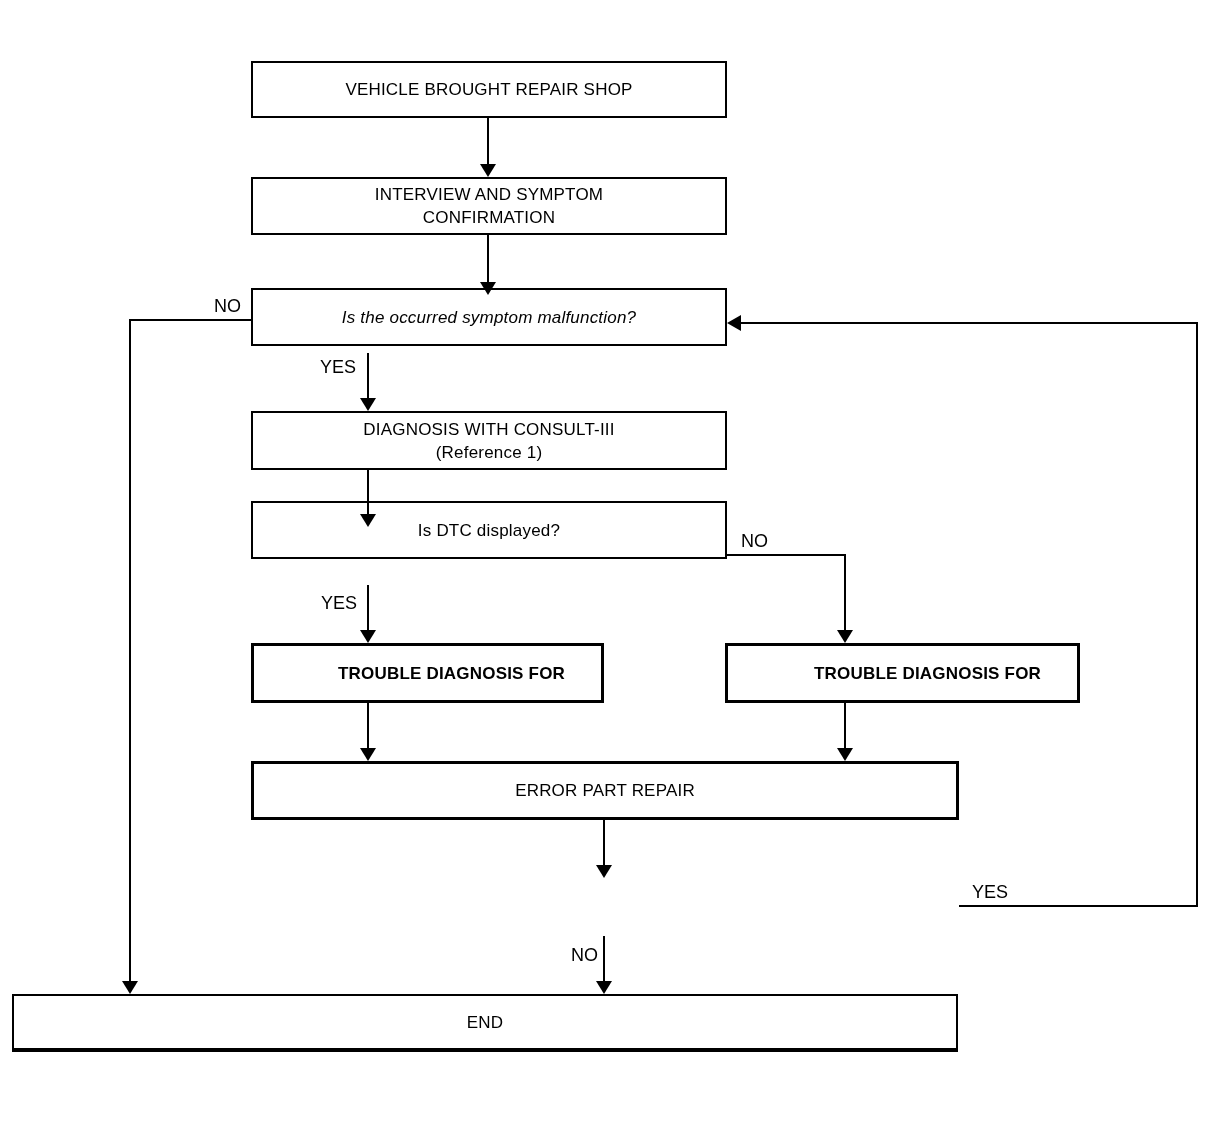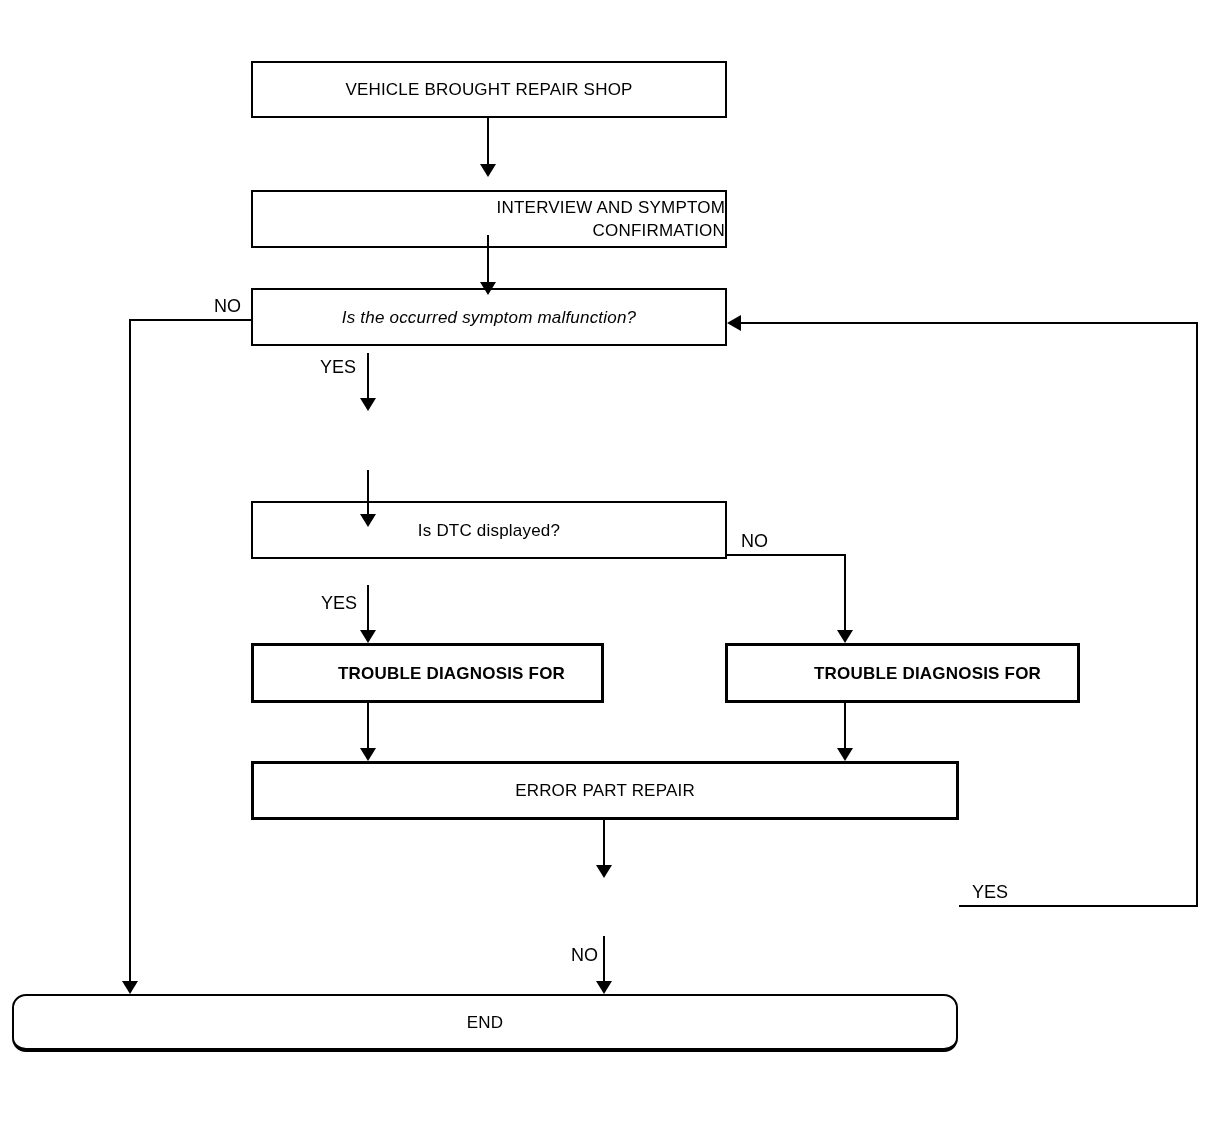--- a/index.html
+++ b/index.html
@@ -18,21 +18,21 @@
     background: #ffffff;
     display: flex;
     align-items: center;
     justify-content: center;
     text-align: center;
     font-size: 17px;
     line-height: 23px;
     letter-spacing: 0.2px;
   }
   .node.thick { border-width: 3px; }
-  .node.heavy-bottom { border-bottom-width: 4px; border-radius: 14px; }
+  .node.heavy-bottom { border-bottom-width: 4px; }
   .node .txt { width: 100%; }
   .node .txt-left { text-align: center; font-weight: bold; }
   .hline, .vline { position: absolute; background: #000000; }
   .arrow-down {
     position: absolute; width: 0; height: 0;
     border-left: 8px solid transparent;
     border-right: 8px solid transparent;
     border-top: 13px solid #000000;
   }
   .arrow-left {
@@ -51,31 +51,37 @@
 </style>
 </head>
 <body>
 
 <div id="canvas">
 
   <div class="node" style="left:251px; top:61px;  width:476px; height:57px;">
     <div class="txt">VEHICLE BROUGHT REPAIR SHOP</div>
   </div>
 
-  <div class="node" style="left:251px; top:190px; width:476px; height:58px;text-align:right;">
+  <div class="node" style="left:251px; top:177px; width:476px; height:58px;">
     <div class="txt">
       <div>INTERVIEW AND SYMPTOM</div>
       <div>CONFIRMATION</div>
     </div>
   </div>
 
   <div class="node" style="left:251px; top:288px; width:476px; height:58px;font-style:italic;">
     <div class="txt">Is the occurred symptom malfunction?</div>
   </div>
 
+  <div class="node" style="left:251px; top:411px; width:476px; height:59px;">
+    <div class="txt">
+      <div>DIAGNOSIS WITH CONSULT-III</div>
+      <div>(Reference 1)</div>
+    </div>
+  </div>
 
   <div class="node" style="left:251px; top:501px; width:476px; height:58px;">
     <div class="txt">Is DTC displayed?</div>
   </div>
 
   <div class="node thick" style="left:251px; top:643px; width:353px; height:60px;">
     <div class="txt txt-left" style="padding-left:48px;">
       <div>TROUBLE DIAGNOSIS FOR</div>
     </div>
   </div>

